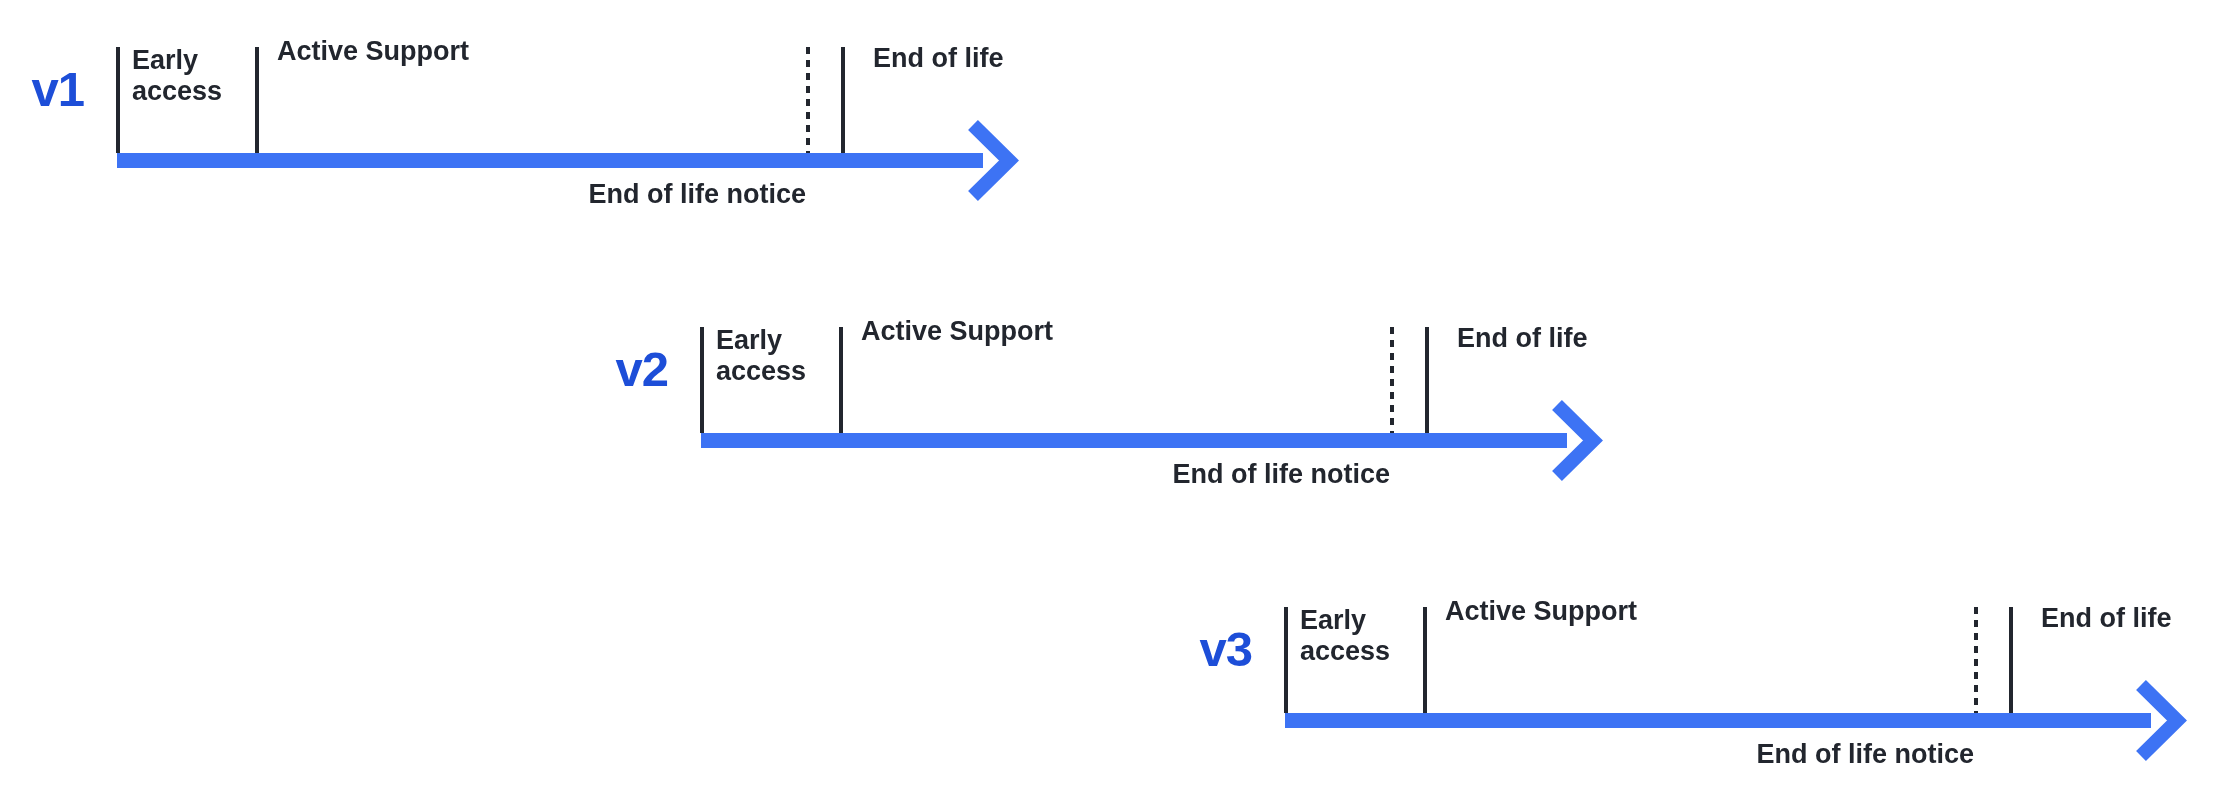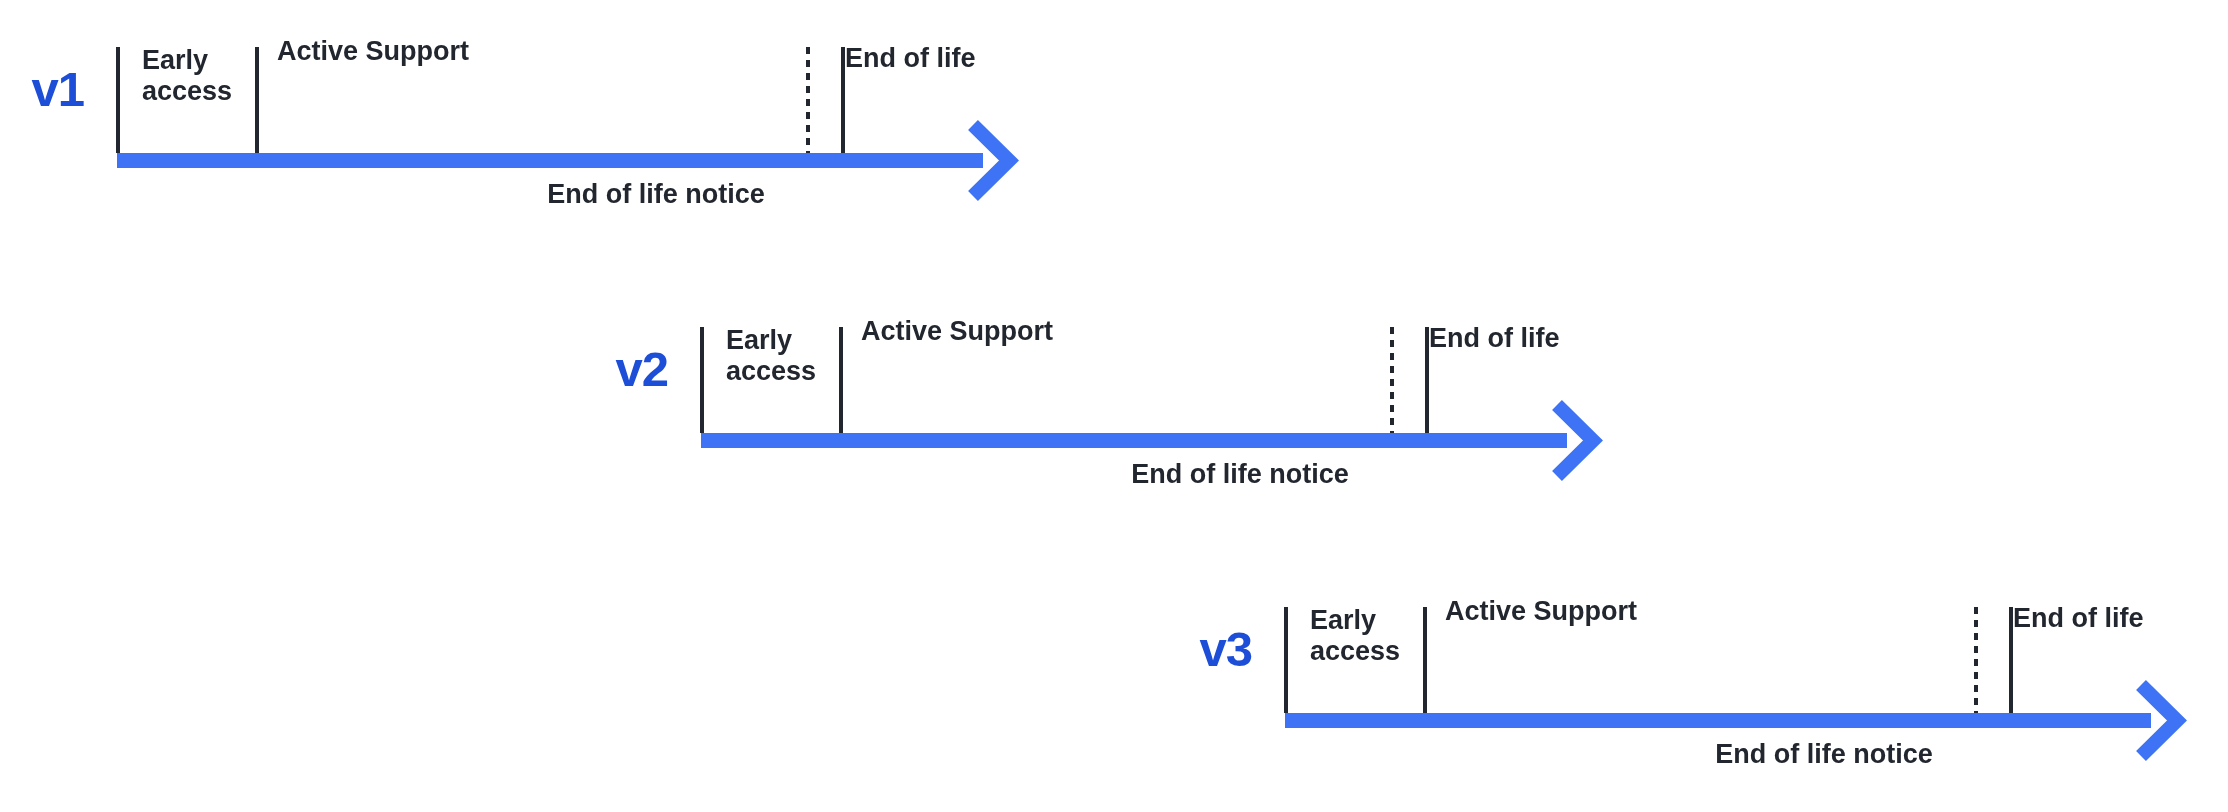--- a/index.html
+++ b/index.html
@@ -64,24 +64,24 @@
       transparent 7px, transparent 13px
     );
   }
   .phase-label {
     position: absolute;
     font-size: 27px;
     line-height: 31px;
     font-weight: 700;
     color: #22262E;
   }
-  .lbl-early  { left: 142px; top: 45px; width: 92px; }
+  .lbl-early  { left: 132px; top: 45px; width: 92px; }
   .lbl-active { left: 277px; top: 36px; white-space: nowrap; }
-  .lbl-eol    { left: 845px; top: 43px; white-space: nowrap; }
-  .lbl-notice { left: 506px; top: 179px; width: 300px; text-align: center; white-space: nowrap; }
+  .lbl-eol    { left: 873px; top: 43px; white-space: nowrap; }
+  .lbl-notice { left: 506px; top: 179px; width: 300px; text-align: right; white-space: nowrap; }
 
   .arrow-svg {
     position: absolute;
     left: 115px;
     top: 118px;
     width: 915px;
     height: 88px;
   }
 </style>
 </head>

